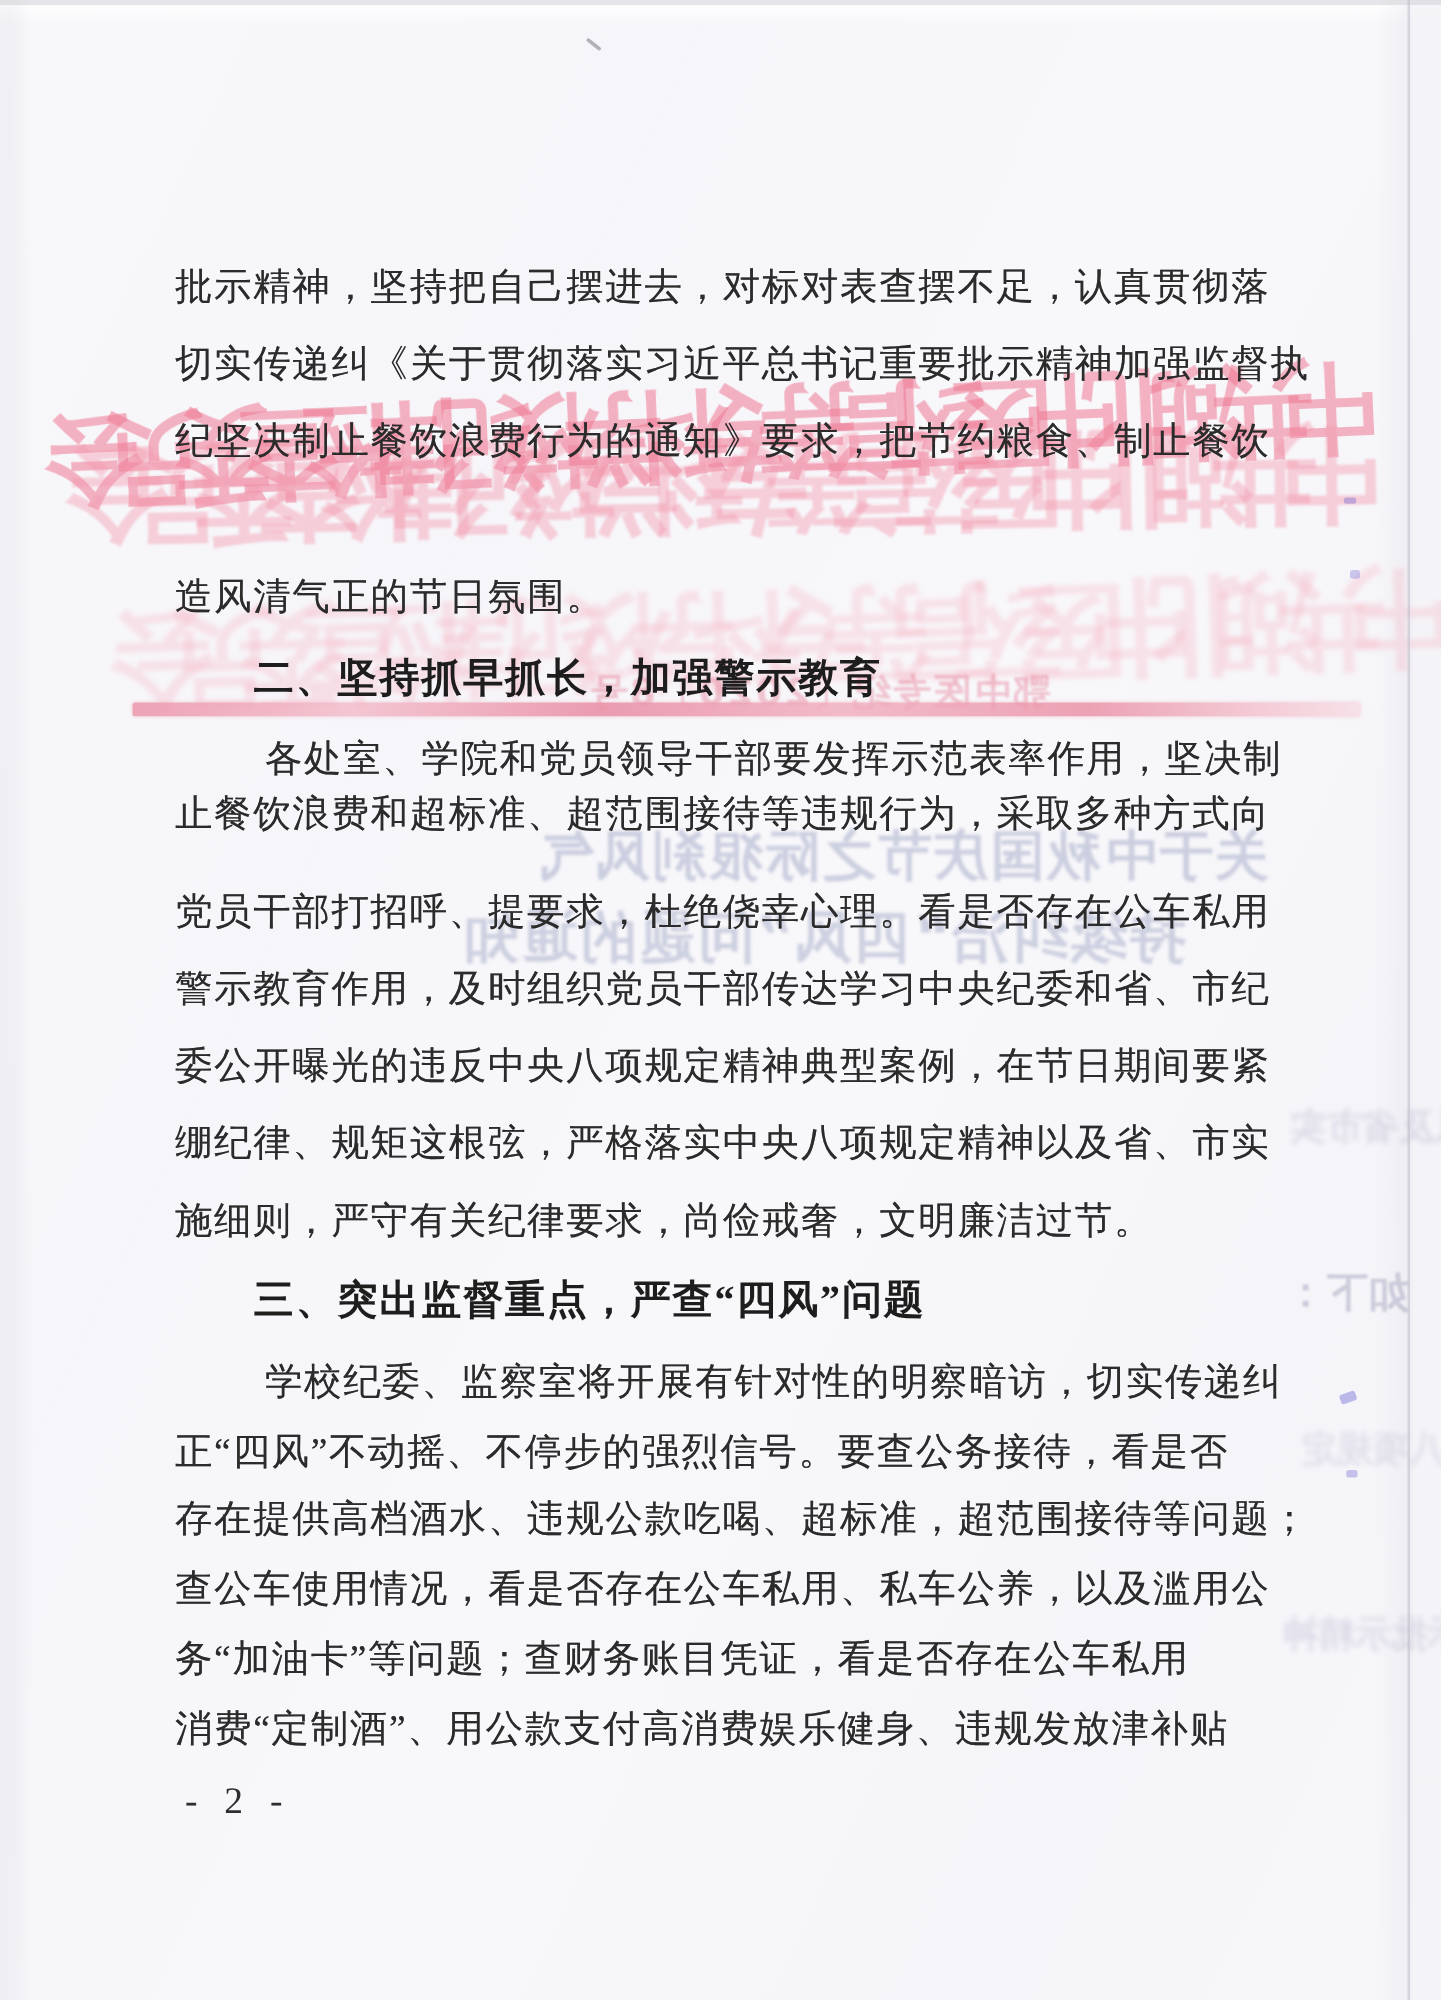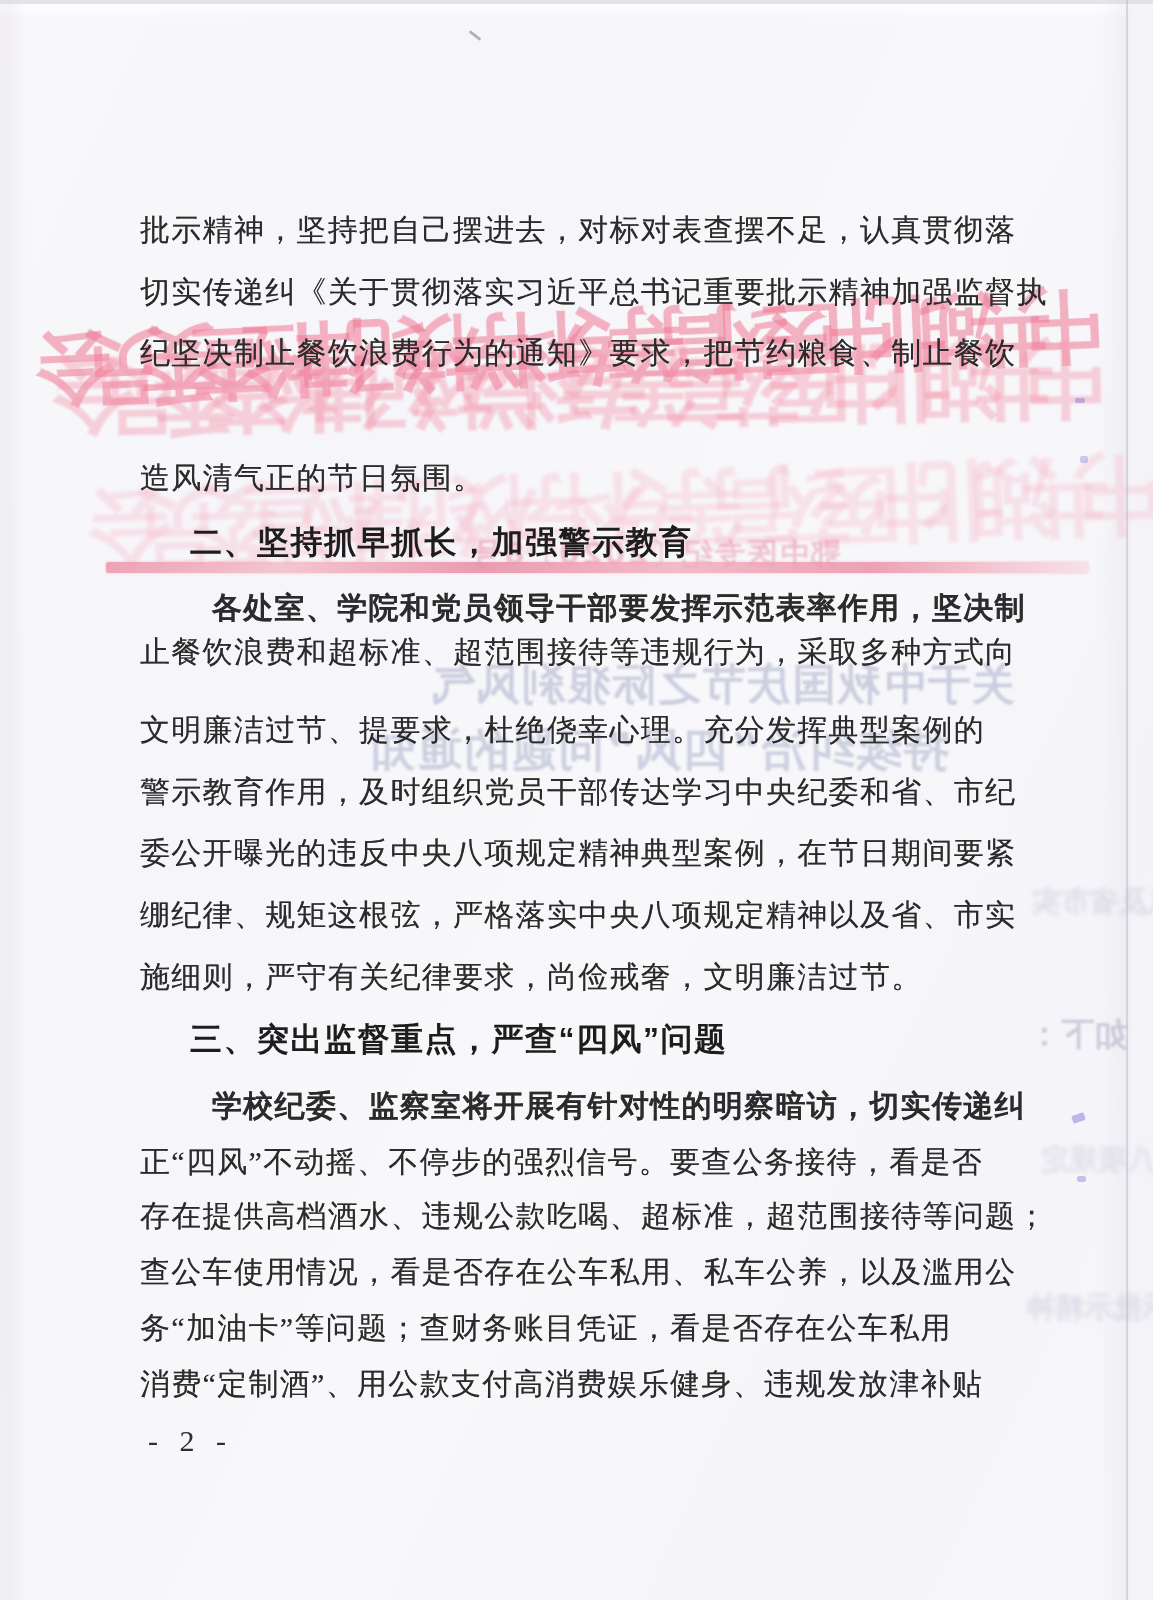--- a/index.html
+++ b/index.html
@@ -11,24 +11,24 @@
       linear-gradient(180deg, #fdfdfe 0 6px, rgba(255,255,255,0) 20px),
       linear-gradient(115deg, #f8f7fa 0%, #f6f5f9 30%, #f8f7fa 55%, #f5f4f8 80%, #f7f6f9 100%);
     font-family:"Liberation Serif","DejaVu Serif",serif;
     color:#2b2b2b;
   }
   .ln{
     position:absolute;left:140px;white-space:nowrap;
     font-size:30px;letter-spacing:1.3px;line-height:40px;color:#2b2b2b;
     text-shadow:0 0 .4px rgba(40,40,40,.55);
   }
-  .indent{left:212px;font-weight:bold;}
+  .indent{left:212px;}
   .hd{
-    position:absolute;left:190px;white-space:nowrap;
-    font-family:Liberation Sans, sans-serif;
+    position:absolute;left:203px;white-space:nowrap;
+    font-family:Liberation Serif, serif;
     font-weight:bold;font-size:32px;letter-spacing:1.5px;color:#1d1d1d;
   }
   .pageno{
     position:absolute;left:148px;top:1424px;
     font-size:30px;letter-spacing:7px;color:#2e2e31;
   }
   
   .wm{
     position:absolute;white-space:nowrap;pointer-events:none;
     font-family:"DejaVu Sans","Liberation Sans",sans-serif;font-weight:bold;
@@ -103,21 +103,21 @@
   <div class="ln" style="top:210px">批示精神，坚持把自己摆进去，对标对表查摆不足，认真贯彻落</div>
   <div class="ln" style="top:272px">切实传递纠《关于贯彻落实习近平总书记重要批示精神加强监督执</div>
   <div class="ln" style="top:333px">纪坚决制止餐饮浪费行为的通知》要求，把节约粮食、制止餐饮</div>
   <div class="ln" style="top:458px">造风清气正的节日氛围。</div>
 
   <div class="hd" style="top:521px">二、坚持抓早抓长，加强警示教育</div>
   <div class="divider"></div>
 
   <div class="ln indent" style="top:588px">各处室、学院和党员领导干部要发挥示范表率作用，坚决制</div>
   <div class="ln" style="top:632px">止餐饮浪费和超标准、超范围接待等违规行为，采取多种方式向</div>
-  <div class="ln" style="top:710px">文明廉洁过节、提要求，杜绝侥幸心理。充分发挥典型案例的</div>
+  <div class="ln" style="top:710px">党员干部打招呼、提要求，杜绝侥幸心理。看是否存在公车私用</div>
   <div class="ln" style="top:772px">警示教育作用，及时组织党员干部传达学习中央纪委和省、市纪</div>
   <div class="ln" style="top:833px">委公开曝光的违反中央八项规定精神典型案例，在节日期间要紧</div>
   <div class="ln" style="top:895px">绷纪律、规矩这根弦，严格落实中央八项规定精神以及省、市实</div>
   <div class="ln" style="top:957px">施细则，严守有关纪律要求，尚俭戒奢，文明廉洁过节。</div>
 
   <div class="hd" style="top:1018px">三、突出监督重点，严查“四风”问题</div>
 
   <div class="ln indent" style="top:1086px">学校纪委、监察室将开展有针对性的明察暗访，切实传递纠</div>
   <div class="ln" style="top:1142px">正“四风”不动摇、不停步的强烈信号。要查公务接待，看是否</div>
   <div class="ln" style="top:1196px">存在提供高档酒水、违规公款吃喝、超标准，超范围接待等问题；</div>

